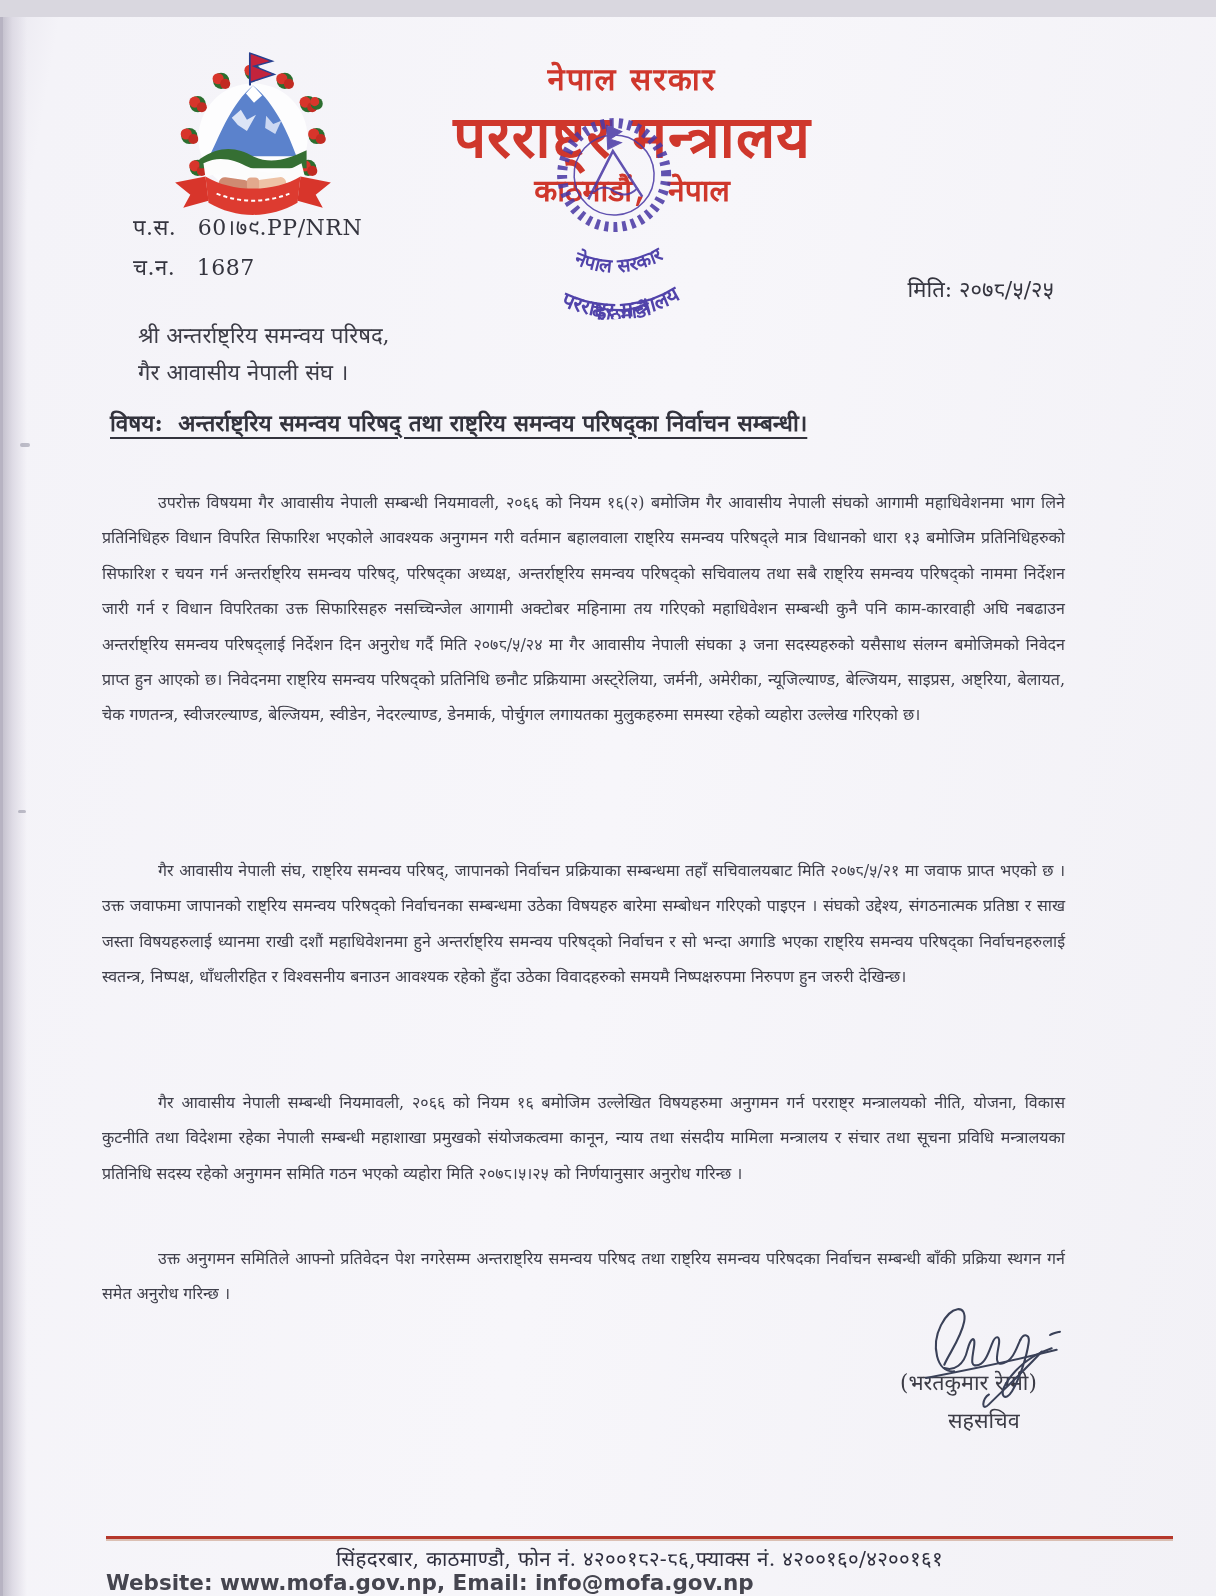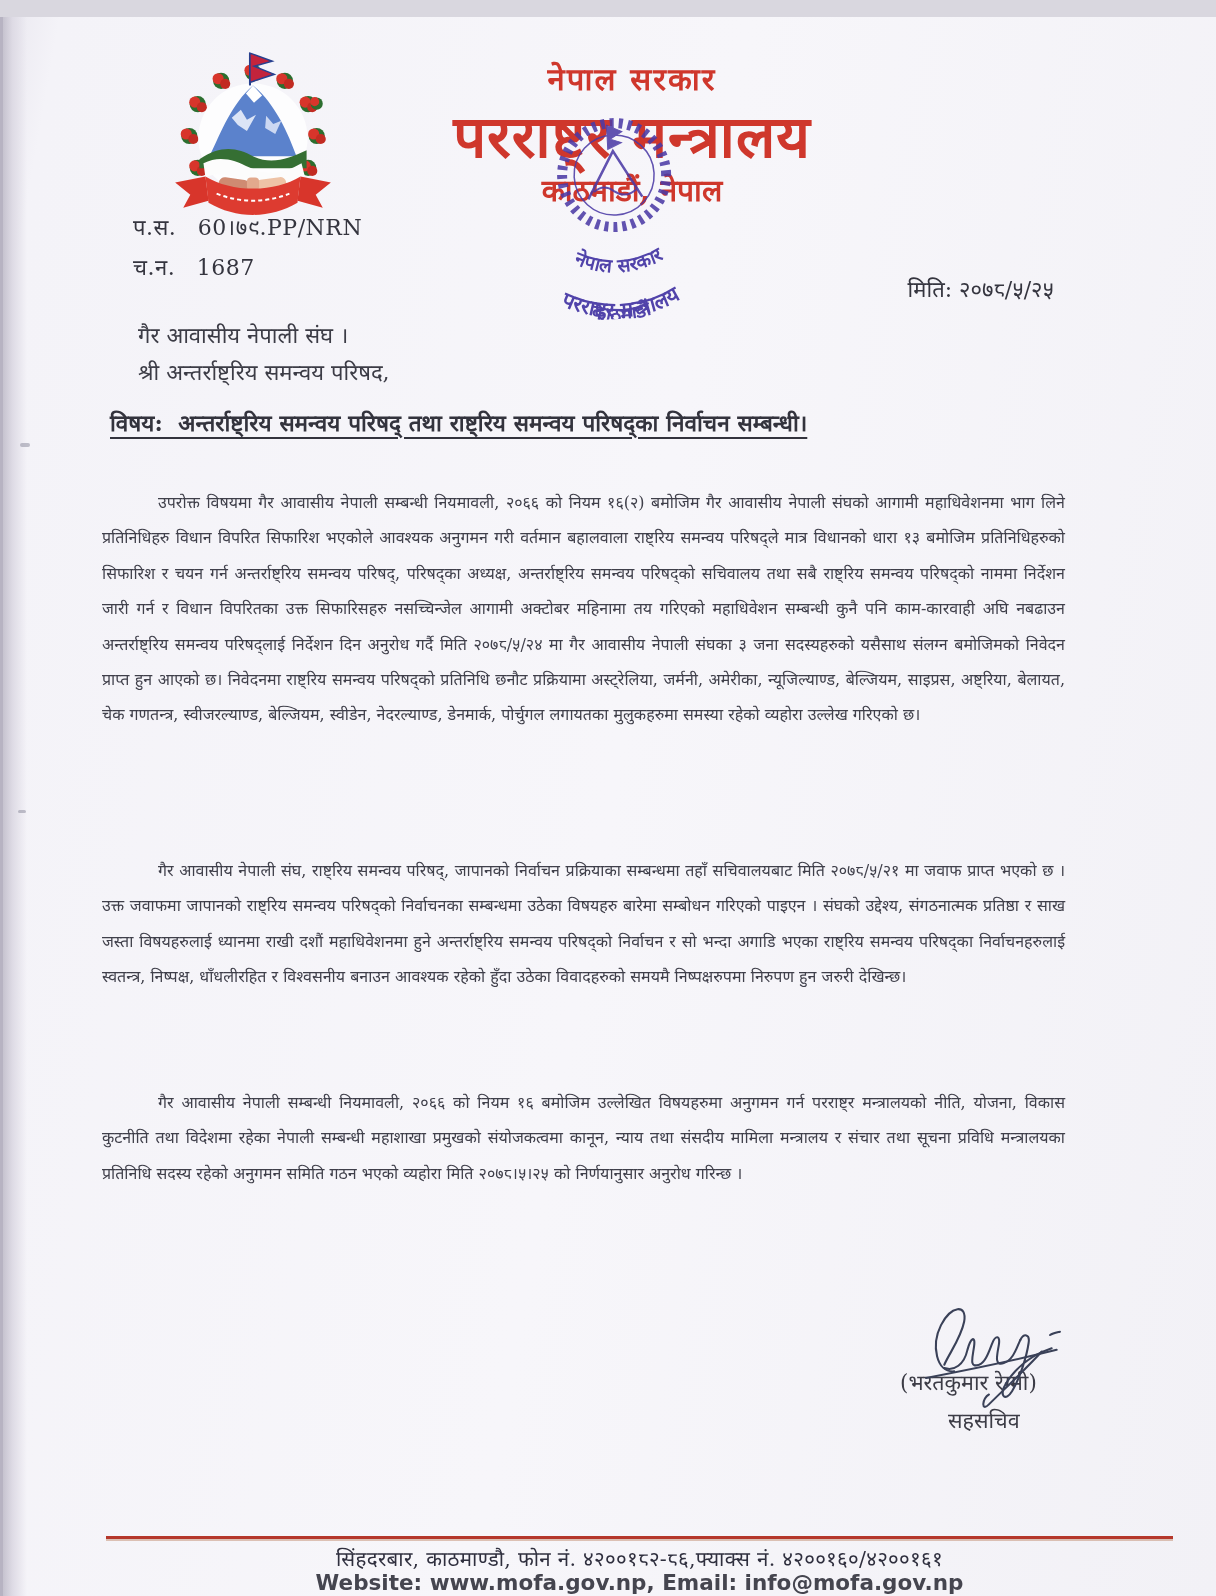--- a/index.html
+++ b/index.html
@@ -24,21 +24,21 @@
     text-align:center;font-size:31px;font-weight:bold;color:#cf372c;
     letter-spacing:2px;
   }
   .ministry-name{
     position:absolute;top:78px;left:0;right:0;padding-left:48px;
     text-align:center;font-size:58px;font-weight:bold;color:#cf372c;
     letter-spacing:1px;z-index:2;
   }
   .ministry-loc{
     position:absolute;top:152px;left:0;right:0;padding-left:48px;
-    text-align:center;font-size:30px;font-weight:bold;color:#cf372c;z-index:2;
+    text-align:center;font-size:30px;font-weight:bold;color:#cf372c;z-index:2;font-family:Liberation Mono, monospace;
   }
   .emblem{position:absolute;left:160px;top:28px;width:186px;height:180px;}
   .stamp{position:absolute;left:490px;top:86px;width:252px;height:216px;z-index:3;
          transform:rotate(-3deg);opacity:.92;}
   .ref-row{position:absolute;left:133px;font-size:22px;color:#35353f;letter-spacing:.5px;}
   .ref-row .lbl{margin-right:14px;}
   .date-line{position:absolute;top:256px;right:162px;font-size:22px;color:#35353f;}
   
   .recipient{position:absolute;left:138px;top:300px;font-size:22px;line-height:37px;color:#3c3c46;}
   .subject{
@@ -59,21 +59,21 @@
   
   .footer-rule{
     position:absolute;left:106px;top:1519px;width:1067px;height:3px;
     background:#b5372b;box-shadow:0 2px 0 rgba(189,128,96,.45);
   }
   .footer-address{
     position:absolute;left:106px;top:1527px;width:1067px;text-align:center;
     font-size:20.5px;font-weight:normal;color:#2f2f3e;letter-spacing:.3px;
   }
   .footer-web{
-    position:absolute;left:106px;top:1553px;width:1067px;text-align:center;
+    position:absolute;left:106px;top:1553px;width:1067px;text-align:left;
     font-family:"DejaVu Sans","Liberation Sans",sans-serif;
     font-size:21.5px;font-weight:600;color:#45454f;
   }
 </style>
 </head>
 <body>
 
 <div class="page">
 
   <div class="edge-shadow"></div>
@@ -203,29 +203,30 @@
     <span>60।७९.PP/NRN</span>
   </div>
   <div class="ref-row" style="top:234px;">
     <span class="lbl">च.न.</span>
     <span>1687</span>
   </div>
 
   <div class="date-line">मिति: २०७८/५/२५</div>
 
   <div class="recipient">
+    <div>श्री अन्तर्राष्ट्रिय समन्वय परिषद,</div>
     <div>गैर आवासीय नेपाली संघ ।</div>
-    <div>श्री अन्तर्राष्ट्रिय समन्वय परिषद,</div>
   </div>
 
   <div class="subject">विषय:&nbsp;&nbsp;अन्तर्राष्ट्रिय समन्वय परिषद् तथा राष्ट्रिय समन्वय परिषद्का निर्वाचन सम्बन्धी।</div>
 
   <div class="para p1">उपरोक्त विषयमा गैर आवासीय नेपाली सम्बन्धी नियमावली, २०६६ को नियम १६(२) बमोजिम गैर आवासीय नेपाली संघको आगामी महाधिवेशनमा भाग लिने प्रतिनिधिहरु विधान विपरित सिफारिश भएकोले आवश्यक अनुगमन गरी वर्तमान बहालवाला राष्ट्रिय समन्वय परिषद्ले मात्र विधानको धारा १३ बमोजिम प्रतिनिधिहरुको सिफारिश र चयन गर्न अन्तर्राष्ट्रिय समन्वय परिषद्, परिषद्का अध्यक्ष, अन्तर्राष्ट्रिय समन्वय परिषद्को सचिवालय तथा सबै राष्ट्रिय समन्वय परिषद्को नाममा निर्देशन जारी गर्न र विधान विपरितका उक्त सिफारिसहरु नसच्चिन्जेल आगामी अक्टोबर महिनामा तय गरिएको महाधिवेशन सम्बन्धी कुनै पनि काम-कारवाही अघि नबढाउन अन्तर्राष्ट्रिय समन्वय परिषद्लाई निर्देशन दिन अनुरोध गर्दै मिति २०७८/५/२४ मा गैर आवासीय नेपाली संघका ३ जना सदस्यहरुको यसैसाथ संलग्न बमोजिमको निवेदन प्राप्त हुन आएको छ। निवेदनमा राष्ट्रिय समन्वय परिषद्को प्रतिनिधि छनौट प्रक्रियामा अस्ट्रेलिया, जर्मनी, अमेरीका, न्यूजिल्याण्ड, बेल्जियम, साइप्रस, अष्ट्रिया, बेलायत, चेक गणतन्त्र, स्वीजरल्याण्ड, बेल्जियम, स्वीडेन, नेदरल्याण्ड, डेनमार्क, पोर्चुगल लगायतका मुलुकहरुमा समस्या रहेको व्यहोरा उल्लेख गरिएको छ।</div>
   <div class="para p2">गैर आवासीय नेपाली संघ, राष्ट्रिय समन्वय परिषद्, जापानको निर्वाचन प्रक्रियाका सम्बन्धमा तहाँ सचिवालयबाट मिति २०७८/५/२१ मा जवाफ प्राप्त भएको छ । उक्त जवाफमा जापानको राष्ट्रिय समन्वय परिषद्को निर्वाचनका सम्बन्धमा उठेका विषयहरु बारेमा सम्बोधन गरिएको पाइएन । संघको उद्देश्य, संगठनात्मक प्रतिष्ठा र साख जस्ता विषयहरुलाई ध्यानमा राखी दशौं महाधिवेशनमा हुने अन्तर्राष्ट्रिय समन्वय परिषद्को निर्वाचन र सो भन्दा अगाडि भएका राष्ट्रिय समन्वय परिषद्का निर्वाचनहरुलाई स्वतन्त्र, निष्पक्ष, धाँधलीरहित र विश्वसनीय बनाउन आवश्यक रहेको हुँदा उठेका विवादहरुको समयमै निष्पक्षरुपमा निरुपण हुन जरुरी देखिन्छ।</div>
   <div class="para p3">गैर आवासीय नेपाली सम्बन्धी नियमावली, २०६६ को नियम १६ बमोजिम उल्लेखित विषयहरुमा अनुगमन गर्न परराष्ट्र मन्त्रालयको नीति, योजना, विकास कुटनीति तथा विदेशमा रहेका नेपाली सम्बन्धी महाशाखा प्रमुखको संयोजकत्वमा कानून, न्याय तथा संसदीय मामिला मन्त्रालय र संचार तथा सूचना प्रविधि मन्त्रालयका प्रतिनिधि सदस्य रहेको अनुगमन समिति गठन भएको व्यहोरा मिति २०७८।५।२५ को निर्णयानुसार अनुरोध गरिन्छ ।</div>
+  <div class="para p4">उक्त अनुगमन समितिले आफ्नो प्रतिवेदन पेश नगरेसम्म अन्तराष्ट्रिय समन्वय परिषद तथा राष्ट्रिय समन्वय परिषदका निर्वाचन सम्बन्धी बाँकी प्रक्रिया स्थगन गर्न समेत अनुरोध गरिन्छ ।</div>
 
   <svg class="sig-mark" viewBox="0 0 230 150">
     <g stroke="#3a4158" stroke-width="2.5" fill="none" stroke-linecap="round">
       <path d="M62,96 C40,98 34,64 46,40 C58,16 78,14 74,36 C70,56 56,74 50,88"></path>
       <path d="M50,92 C62,96 74,88 78,70 C82,55 88,52 86,66 C84,80 80,92 92,88 C100,85 104,72 108,62 C112,52 118,52 116,64 C114,76 110,90 122,86 C134,82 138,66 142,58"></path>
       <path d="M142,58 C146,50 154,50 152,62 C150,76 142,104 132,120 C124,133 116,126 124,112 C130,101 142,88 158,78 C166,73 174,70 180,68"></path>
       <path d="M28,104 C70,96 130,84 186,70"></path>
       <path d="M178,52 C181,50 186,49 190,48"></path>
       <path d="M168,72 C150,92 120,120 104,136 C94,146 96,128 104,124"></path>
     </g>

